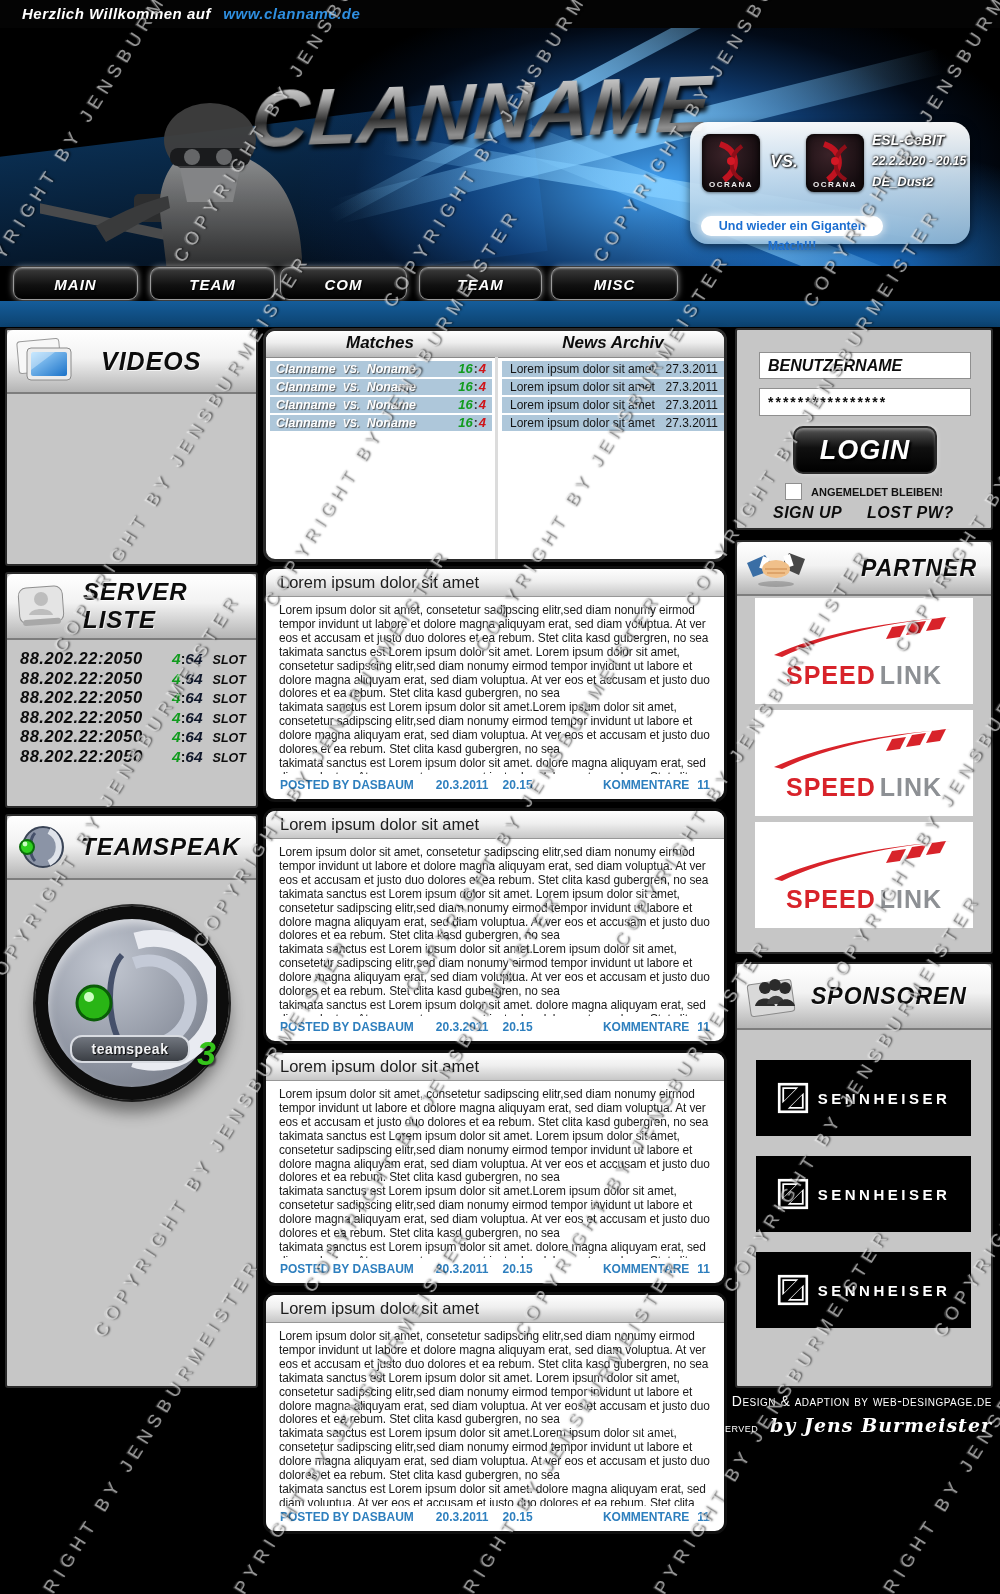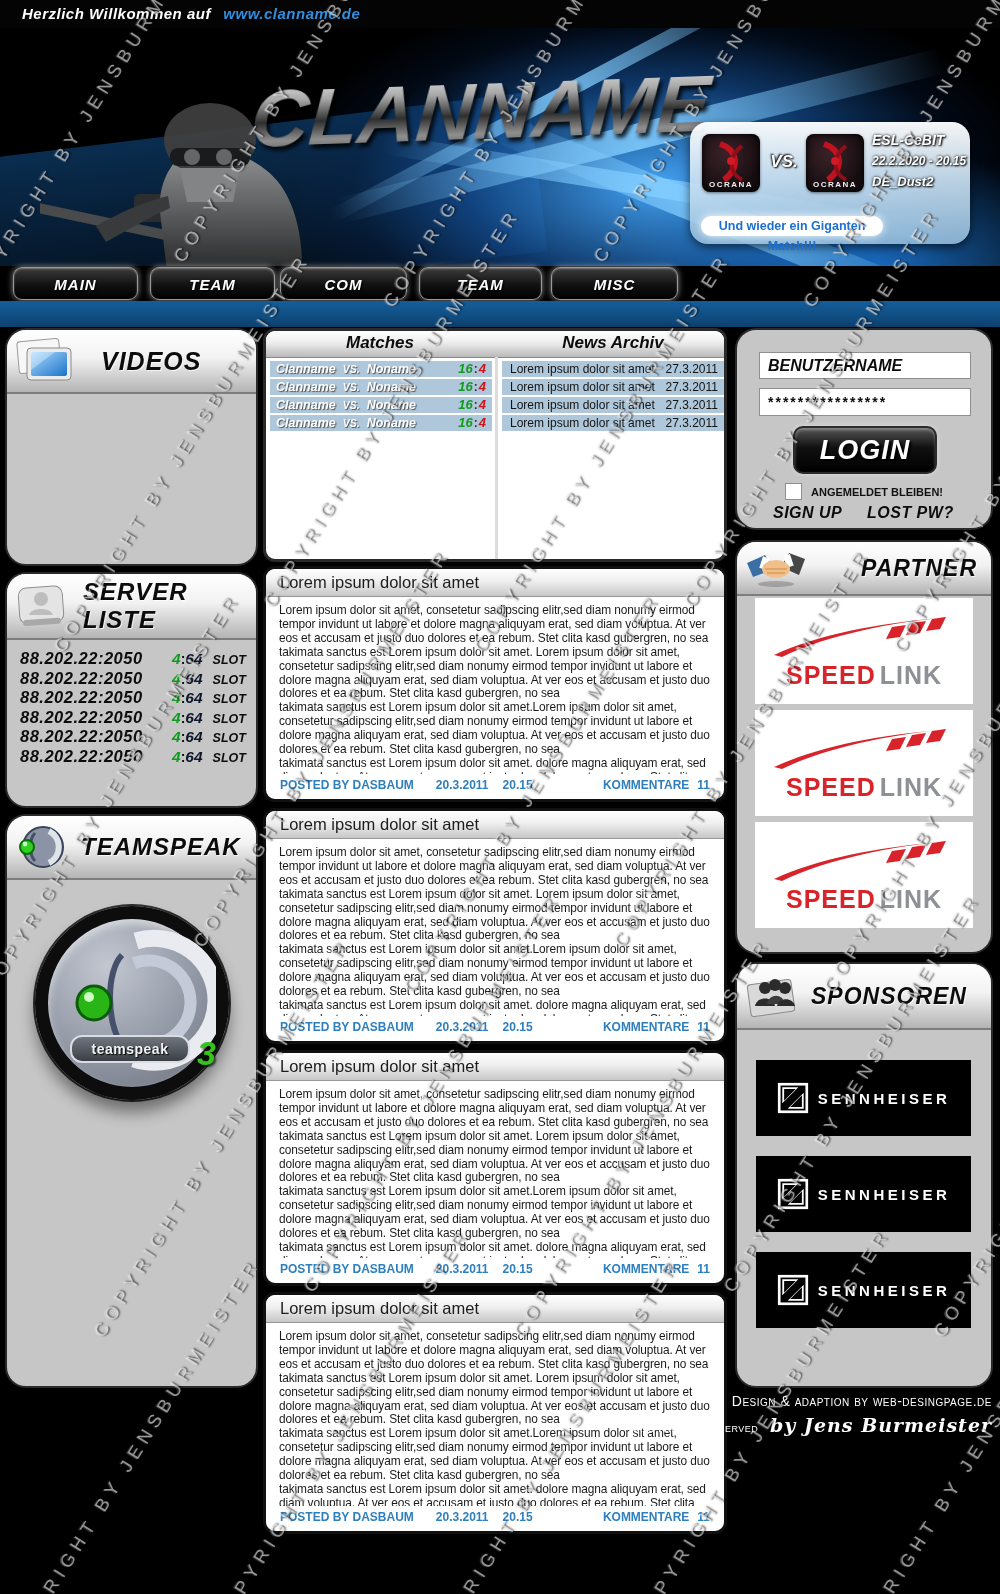--- a/index.html
+++ b/index.html
@@ -54,21 +54,21 @@
       box-shadow:0 0 8px rgba(255,255,255,.9);}
   
   .navbtn{position:absolute;top:267px;height:33px;border-radius:9px;cursor:pointer;
       background:linear-gradient(180deg,#3c3c3c,#111 55%,#000);border:1px solid #9a9a9a;
       box-shadow:0 0 6px rgba(255,255,255,.55), inset 0 1px 2px rgba(255,255,255,.35);
       color:#fff;font-weight:bold;font-style:italic;font-size:15px;letter-spacing:1px;
       text-align:center;line-height:33px;text-shadow:1px 1px 2px #000;box-sizing:border-box;}
   .bluebar{position:absolute;left:0;top:301px;width:1000px;height:26px;
       background:linear-gradient(180deg,#155d9b,#0c426f);}
   
-  .box{position:absolute;background:#c6c6c6;border:2px solid #2a2a2a;border-radius:21px;
+  .box{position:absolute;background:#c6c6c6;border:2px solid #2a2a2a;border-radius:3px;
       box-shadow:0 0 0 1px #000,2px 3px 7px rgba(0,0,0,.65);box-sizing:border-box;overflow:hidden;}
   .box-hd{background:linear-gradient(180deg,#ffffff 0%,#f2f2f2 45%,#b4b4b4 100%);
       border-bottom:2px solid #7d7d7d;display:flex;align-items:center;border-radius:6px 6px 0 0;}
   .hd-title{font-weight:bold;font-style:italic;color:#0c0c0c;letter-spacing:1px;
       text-shadow:1px 1px 0 rgba(255,255,255,.7);}
   .hd-icon{flex:0 0 auto;margin:0 10px 0 8px;}
   
   .srv-rows{padding:9px 10px 0 13px;}
   .srv-row{display:flex;align-items:baseline;height:19.5px;white-space:nowrap;}
   .srv-ip{color:#0d0d0d;font-weight:bold;font-style:italic;font-size:16.5px;letter-spacing:.5px;width:152px;}

